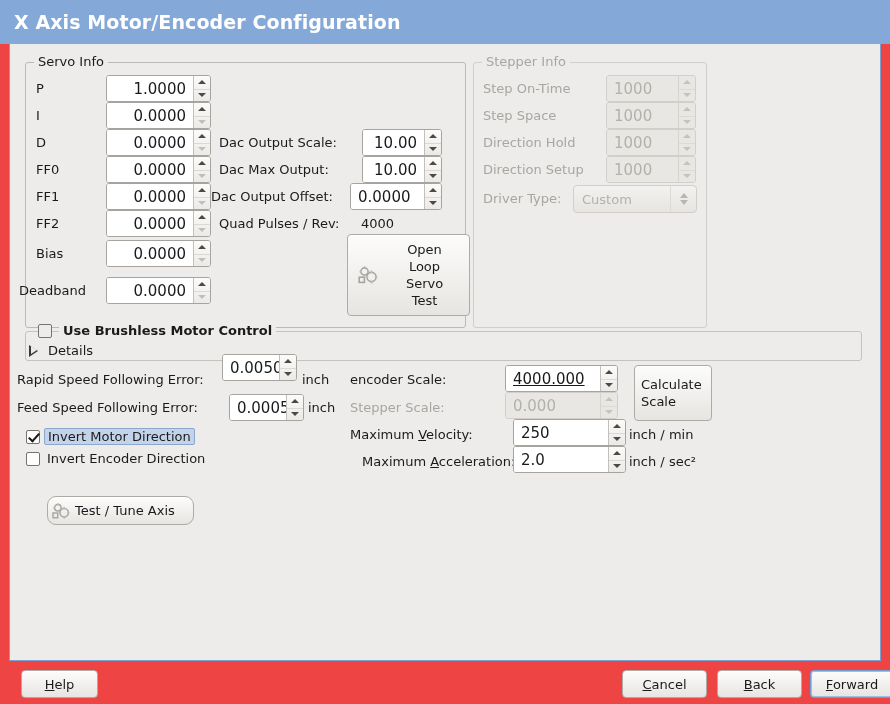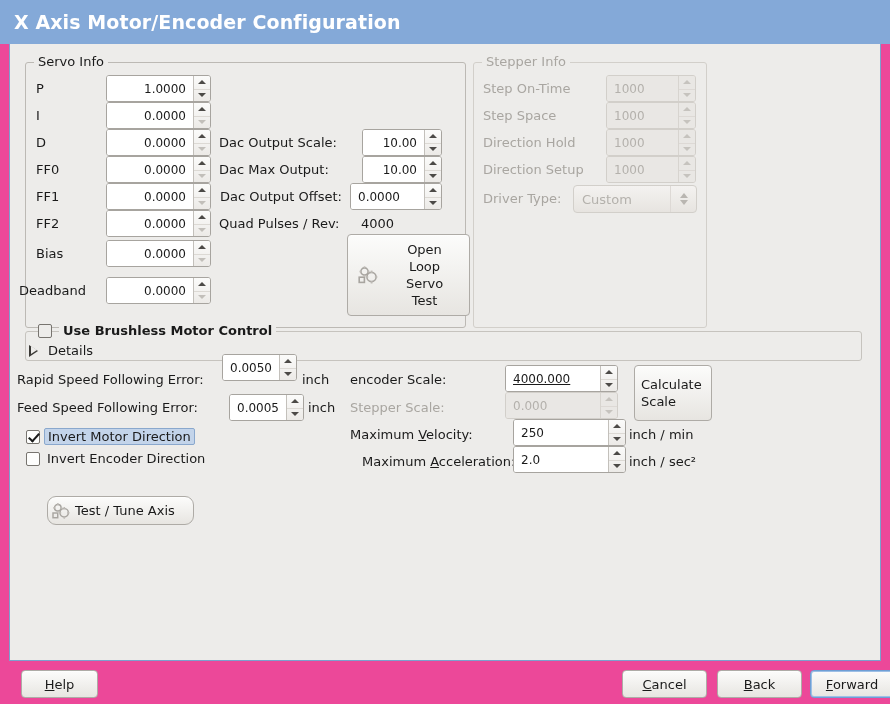--- a/index.html
+++ b/index.html
@@ -6,21 +6,21 @@
   html, body {
     margin: 0; padding: 0;
     width: 890px; height: 704px;
     background: #edecea;
     font-family: "DejaVu Sans", "Liberation Sans", sans-serif;
     font-size: 13px;
     color: #1a1a1a;
     overflow: hidden;
   }
 
-  #app { position: relative; width: 890px; height: 704px; background: #ec4899; }
+  #app { position: relative; width: 890px; height: 704px; background: #ef4444; }
 
   
   .titlebar {
     position: absolute; left: 0; top: 0; width: 890px; height: 44px;
     background: #84a9d8;
     display: flex; align-items: center;
   }
   .titlebar .title {
     color: #ffffff; font-size: 19px; font-weight: bold;
     padding-left: 14px; letter-spacing: 0.1px;
@@ -61,21 +61,21 @@
     height: 27px;
     background: #ffffff;
     border: 1px solid #a7a49f;
     border-radius: 3px;
     overflow: hidden;
   }
   .spin .val {
     flex: 1 1 auto;
     display: flex; align-items: center;
     padding: 0 7px;
-    font-size: 12px;
+    font-size: 15px;
     color: #1a1a1a;
     background: #ffffff;
     overflow: hidden; white-space: nowrap;
   }
   .spin.right .val { justify-content: flex-end; }
   .spin.left .val  { justify-content: flex-start; }
   .spin .btns {
     flex: 0 0 17px; width: 17px;
     display: flex; flex-direction: column;
     border-left: 1px solid #c3c0bb;
@@ -309,21 +309,21 @@
 
     <div class="lbl" style="left:209px; top:118px;">Dac Max Output:</div>
     <div class="spin right" style="left:352px; top:112px; width:80px;">
       <div class="val">10.00</div>
       <div class="btns">
           <div class="up"></div>
           <div class="dn"></div>
         </div>
     </div>
 
-    <div class="lbl" style="left:210px; top:145px;">Dac Output Offset:</div>
+    <div class="lbl" style="left:201px; top:145px;">Dac Output Offset:</div>
     <div class="spin left" style="left:340px; top:139px; width:92px;">
       <div class="val">0.0000</div>
       <div class="btns">
           <div class="up"></div>
           <div class="dn"></div>
         </div>
     </div>
 
     <div class="lbl" style="left:209px; top:172px;">Quad Pulses / Rev:</div>
     <div class="lbl" style="left:351px; top:172px;">4000</div>

